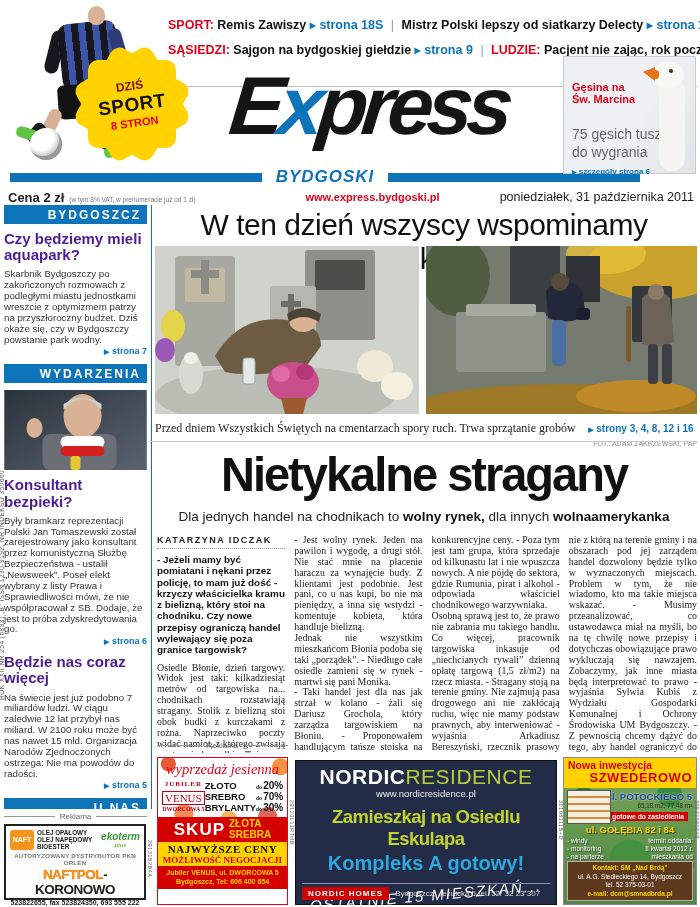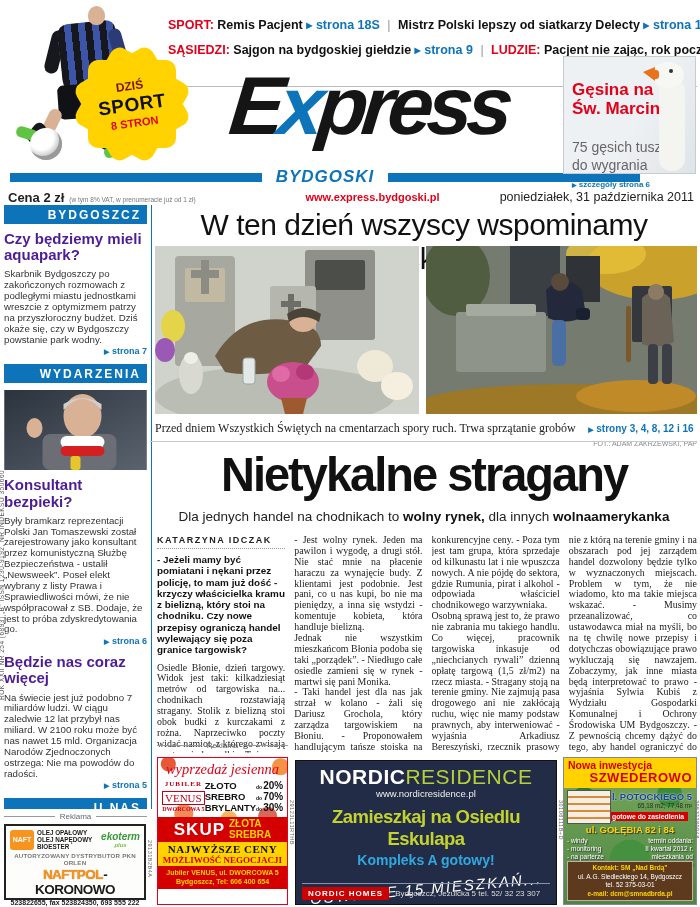--- a/index.html
+++ b/index.html
@@ -52,21 +52,21 @@
   .edition-row .bar { flex:1; height:9px; background:#0e74b9; }
   .edition-row .ed { padding:0 14px; color:#0e74b9; font-style:italic; font-weight:900; font-size:17px; letter-spacing:1px; }
   .price { position:absolute; left:8px; top:190px; font-size:13px; font-weight:bold; color:#222; }
   .price-note { font-size:6.5px; font-weight:normal; color:#777; margin-left:5px; }
   .site-url { position:absolute; left:200px; top:191px; width:345px; text-align:center; color:#e2001a; font-weight:bold; font-size:11px; }
   .issue-date { position:absolute; right:6px; top:190px; font-size:12.5px; color:#222; }
 
   
   .promo { position:absolute; left:563px; top:56px; width:133px; height:118px; border:1px solid #c7ccd1;
            background:linear-gradient(120deg,#eef1f3 55%, #dfe4e8); padding:24px 6px 6px 8px; }
-  .promo .t { color:#e2001a; font-weight:900; font-size:17px; line-height:1.1; }
+  .promo .t { color:#e2001a; font-weight:900; font-size:11px; line-height:1.1; }
   .promo .b { color:#666; font-size:14px; line-height:1.25; margin-top:21px; }
   .promo .lnk { color:#0e74b9; font-weight:bold; font-size:8px; margin-top:6px; }
   .promo svg { position:absolute; right:2px; top:2px; }
 
   
   .issue-vert { position:absolute; left:-2px; top:400px; height:300px; writing-mode:vertical-rl;
                 transform:rotate(180deg); font-size:6.5px; color:#555; letter-spacing:.5px; }
 
   
   .sidebar { position:absolute; left:4px; top:205px; width:143px; height:604px; overflow:hidden; }
@@ -149,21 +149,21 @@
   .venus-band .l2 { font-family:"Liberation Serif", serif; font-weight:900; font-size:9px; color:#d40000; }
   .venus-foot { background:#d40000; color:#ffd200; font-size:7px; font-weight:bold; line-height:1.3; padding:2px 0 3px; }
 
   .ad-nordic { position:absolute; left:295px; top:760px; width:262px; height:145px; background:#232c46;
                border:1px solid #111; text-align:center; color:#fff; padding-top:5px; }
   .nordic-brand { font-size:21px; line-height:1; letter-spacing:.5px; }
   .nordic-brand .b1 { font-weight:900; color:#fff; }
   .nordic-brand .b2 { font-weight:300; color:#b9cf3a; }
   .nordic-url { font-size:9.5px; color:#eee; margin-top:1px; }
   .nordic-head { color:#c3d32d; font-weight:900; font-size:18.5px; margin-top:7px; letter-spacing:-.5px; }
-  .nordic-sub { color:#2fa8e0; font-weight:900; font-size:14px; margin-top:2px; }
+  .nordic-sub { color:#2fa8e0; font-weight:900; font-size:20px; margin-top:2px; }
   .nordic-banner { color:#fff; font-size:15px; font-style:italic; letter-spacing:2px; margin-top:12px;
                    transform:rotate(-5deg); }
   .nordic-foot { position:absolute; left:6px; right:6px; bottom:4px; border-top:1px solid #8892b0; padding-top:3px;
                  display:flex; align-items:center; gap:6px; font-size:8px; }
   .nordic-logo { background:#c00; color:#fff; font-size:8px; font-weight:bold; padding:2px 6px; letter-spacing:1px; }
   .nordic-addr { color:#ddd; }
 
   .ad-szw { position:absolute; left:563px; top:757px; width:134px; height:148px; border:1px solid #888;
             background:
               radial-gradient(circle at 15% 30%, #2f7a2f 0 14px, transparent 15px),
@@ -190,21 +190,21 @@
   a, .lnk { text-decoration:none; }
 </style>
 </head>
 <body>
 
 <div class="page">
 
   <div class="teasers">
     <div class="teaser-line">
       <span class="cat">SPORT:</span>
-      <span>Remis Pacjent</span>
+      <span>Remis Zawiszy</span>
       <span class="arrow">▶</span>
       <span class="pg">strona 18S</span>
       <span class="sep">|</span>
       <span>Mistrz Polski lepszy od siatkarzy Delecty</span>
       <span class="arrow">▶</span>
       <span class="pg">strona 19S</span>
     </div>
     <div class="teaser-line">
       <span class="cat">SĄSIEDZI:</span>
       <span>Sajgon na bydgoskiej giełdzie</span>

